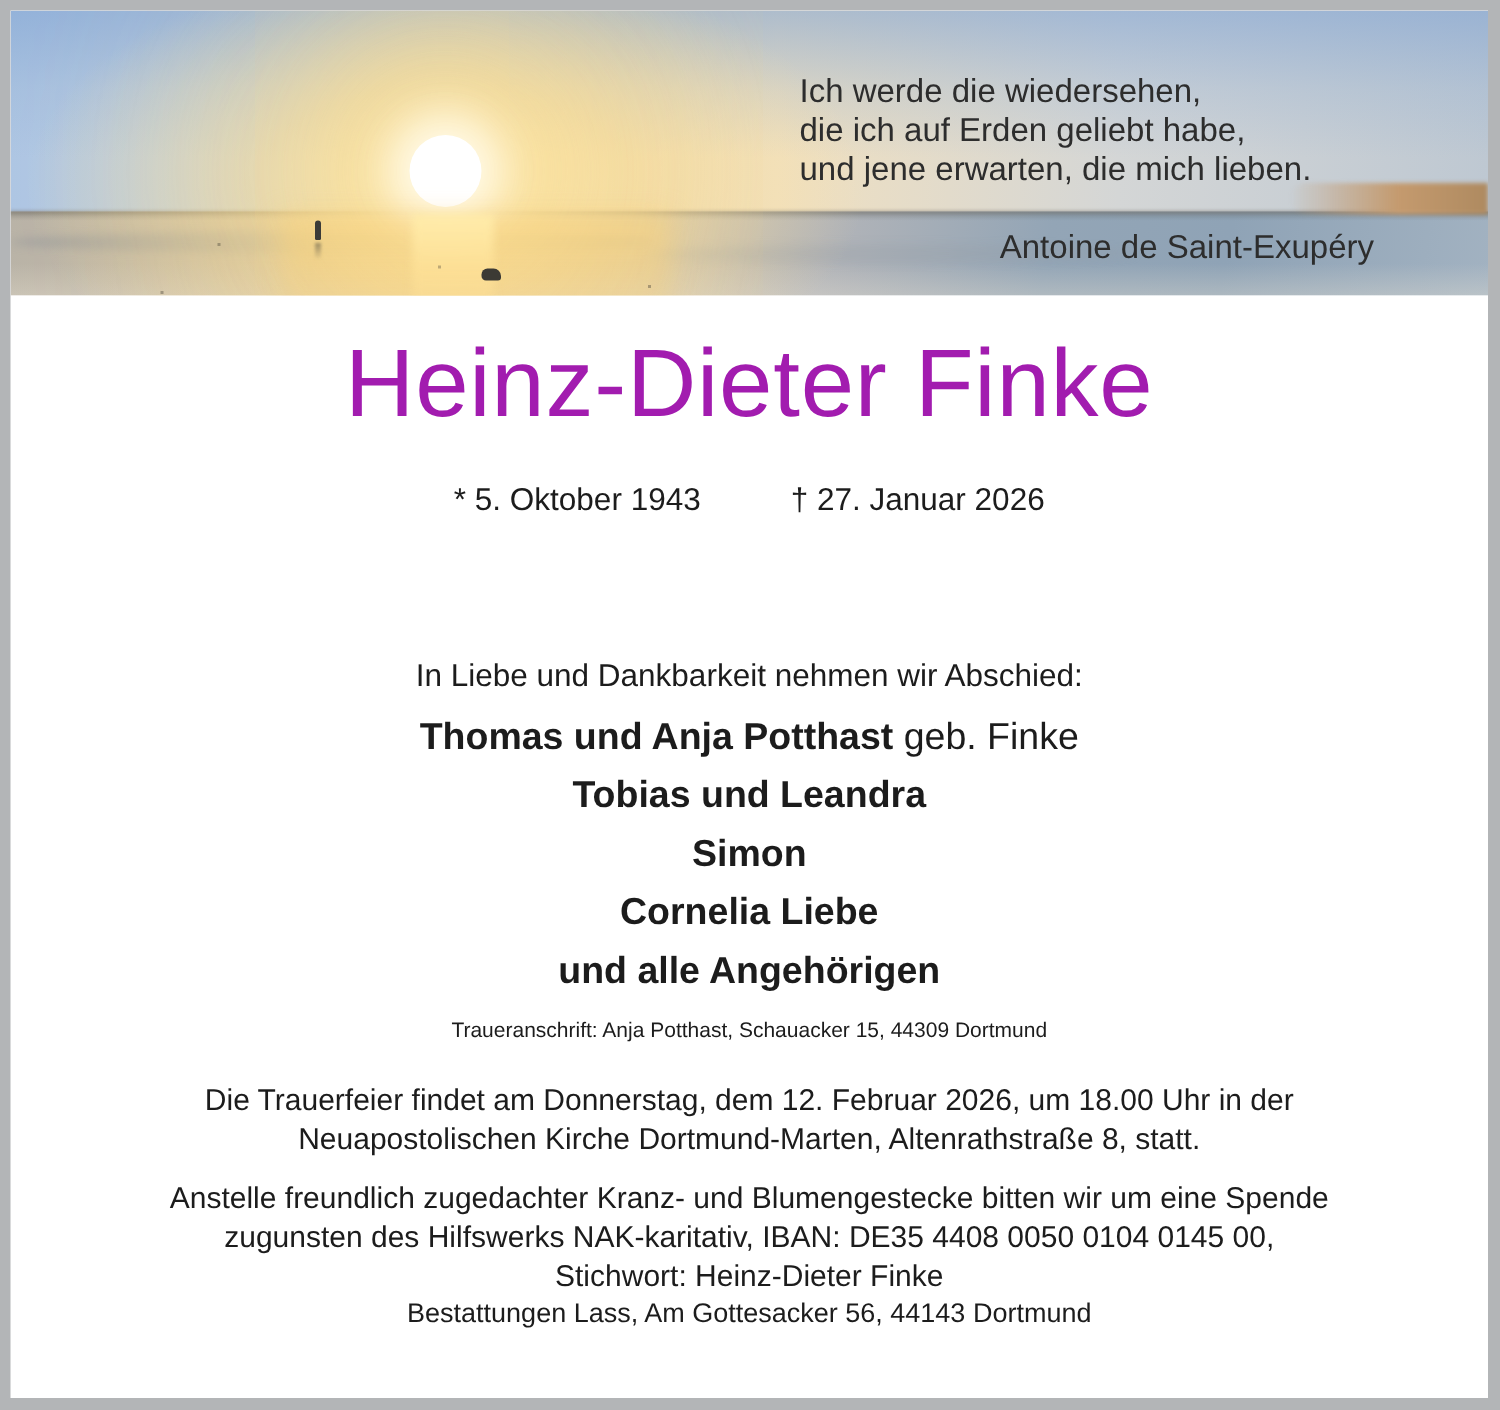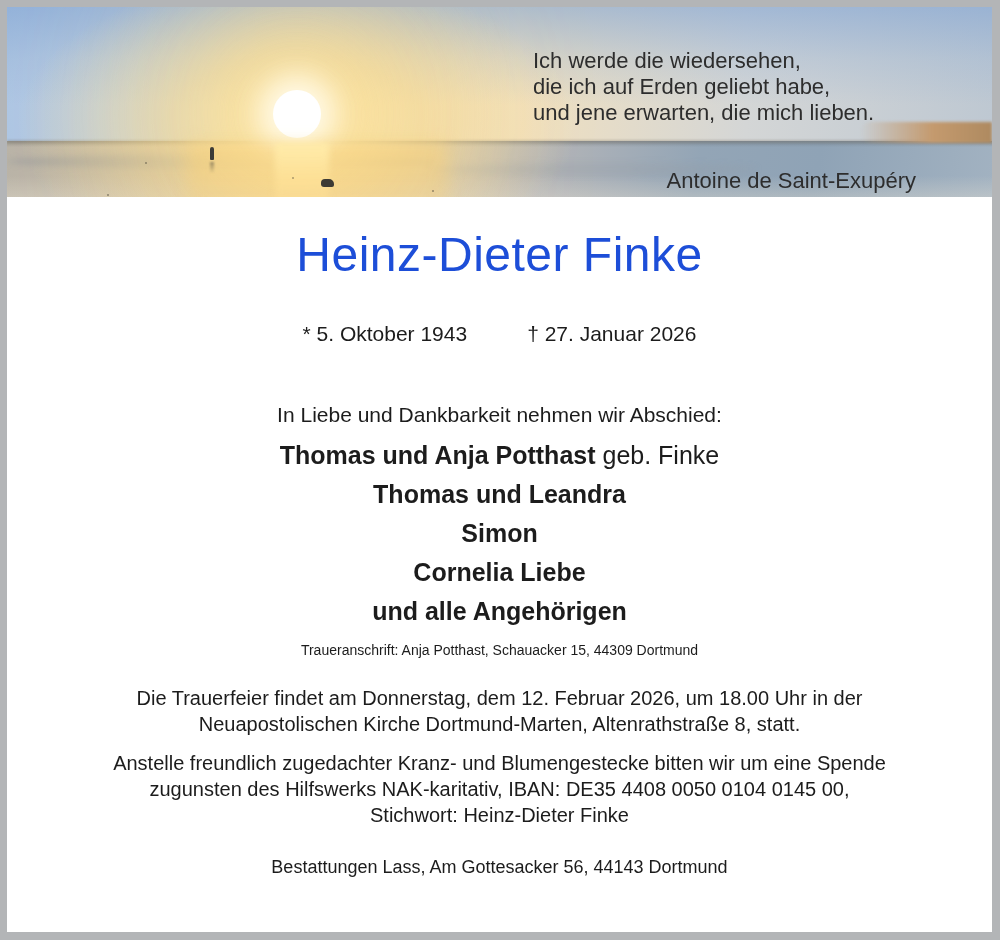--- a/index.html
+++ b/index.html
@@ -55,35 +55,35 @@
     left:30px; top:195px; width:2px; height:2px; background:rgba(75,70,58,0.5);
     box-shadow:28px 12px rgba(75,70,58,0.45), 70px -8px rgba(75,70,58,0.4), 120px 14px rgba(75,70,58,0.45),
       180px -2px rgba(75,70,58,0.4), 330px 10px rgba(70,66,56,0.45), 395px -12px rgba(70,66,56,0.4),
       445px 8px rgba(70,66,56,0.4), 108px -40px rgba(75,70,58,0.4), 255px -25px rgba(75,70,58,0.35);
   }
 
   .quote {
     position:absolute; left:526px; top:41px; width:383px;
     color:#2d2d2d; font-size:22px; line-height:26px; text-align:left;
   }
-  .quote .attribution { margin-top:42px; text-align:right; }
+  .quote .attribution { margin-top:26px; text-align:right; }
 
   
   .content { text-align:center; color:#1c1c1c; }
-  .name { margin:26px 0 17px 0; font-size:48px; line-height:64px; font-weight:normal; color:#1d4ed8; letter-spacing:0.5px; }
+  .name { margin:26px 0 17px 0; font-size:64px; line-height:64px; font-weight:normal; color:#a21caf; letter-spacing:0.5px; }
   .dates { margin-top:34px; font-size:21px; line-height:25px; }
   .dates .death { display:inline-block; margin-left:60px; }
-  .intro { margin:56px 0 0 0; font-size:21px; line-height:25px; }
+  .intro { margin:92px 0 0 0; font-size:21px; line-height:25px; }
   .mourners { margin-top:16px; }
   .mourner { font-size:25px; line-height:25px; margin-bottom:14px; }
   .mourner b { font-weight:bold; }
   .address { margin:12px 0 0 0; font-size:14px; line-height:25px; }
   .para { margin-top:22px; font-size:20px; line-height:26px; }
   .para.donation { margin-top:13px;text-align:center; }
-  .footer-line { margin-top:28px; font-size:18px; line-height:22px; }
+  .footer-line { font-size:18px; line-height:22px; }
 </style>
 </head>
 <body>
 
 <div class="page">
 
   <div class="photo">
     <div class="p-layer p-sky"></div>
     <div class="p-layer p-ground"></div>
     <div class="p-layer p-horizon"></div>
@@ -111,21 +111,21 @@
     <h1 class="name">Heinz-Dieter Finke</h1>
 
     <div class="dates">
       <span class="birth">* 5. Oktober 1943</span><span class="death">† 27. Januar 2026</span>
     </div>
 
     <p class="intro">In Liebe und Dankbarkeit nehmen wir Abschied:</p>
 
     <div class="mourners">
       <div class="mourner"><b>Thomas und Anja Potthast</b><span> geb. Finke</span></div>
-      <div class="mourner"><b>Thomas und Leandra</b><span></span></div>
+      <div class="mourner"><b>Tobias und Leandra</b><span></span></div>
       <div class="mourner"><b>Simon</b><span></span></div>
       <div class="mourner"><b>Cornelia Liebe</b><span></span></div>
       <div class="mourner"><b>und alle Angehörigen</b><span></span></div>
     </div>
 
     <p class="address">Traueranschrift: Anja Potthast, Schauacker 15, 44309 Dortmund</p>
 
     <div class="para service">
       <div>Die Trauerfeier findet am Donnerstag, dem 12. Februar 2026, um 18.00 Uhr in der</div>
       <div>Neuapostolischen Kirche Dortmund-Marten, Altenrathstraße 8, statt.</div>

